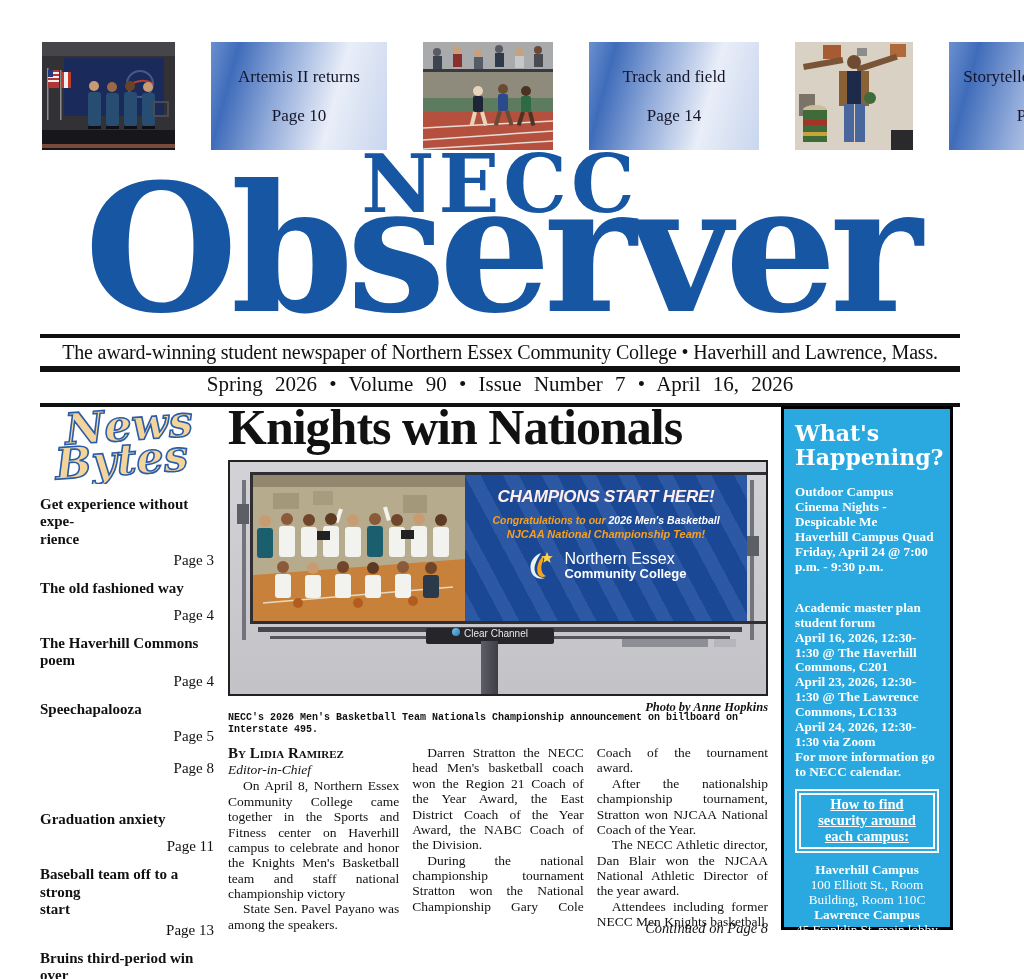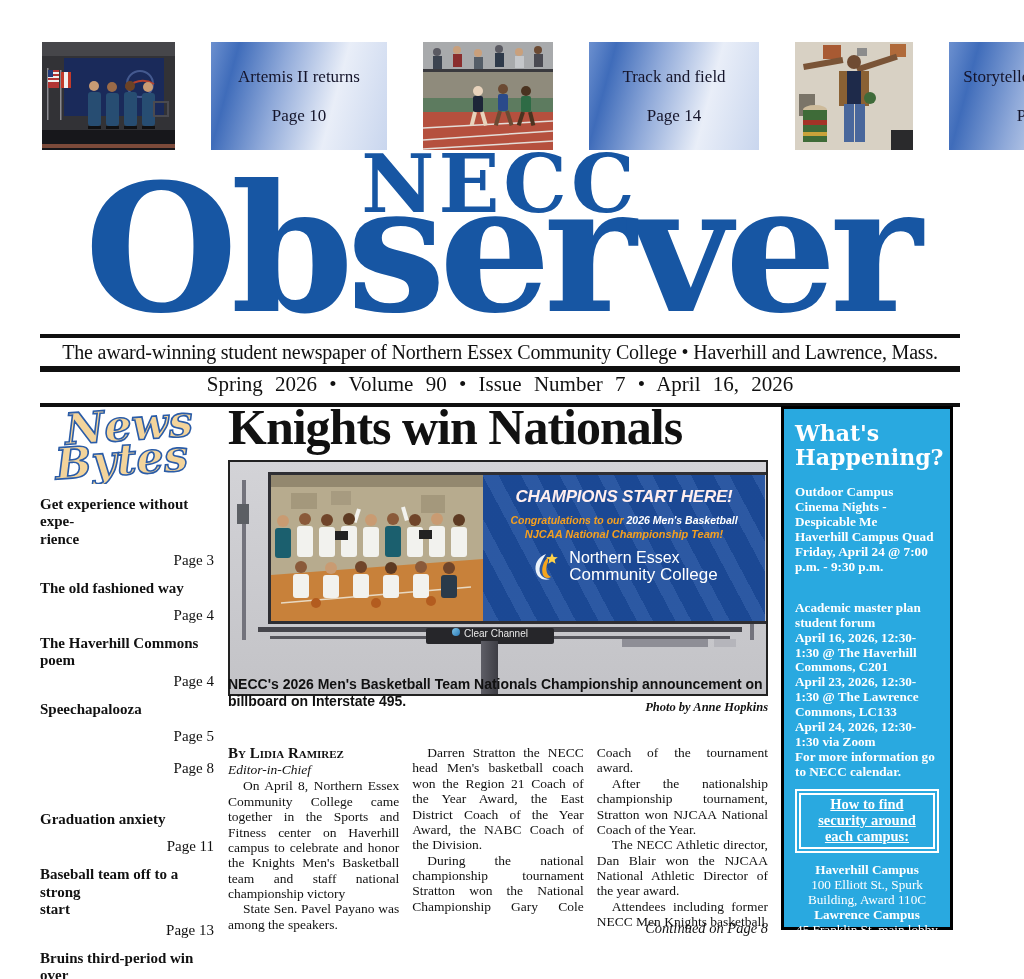--- a/index.html
+++ b/index.html
@@ -34,57 +34,57 @@
   .nb-item{display:flex;flex-direction:column;justify-content:space-between;
            min-height:44px;margin-bottom:11px;}
   .nb-title{font-weight:bold;font-size:15px;line-height:1.15;white-space:pre-line;}
   .nb-page{text-align:right;padding-right:8px;font-size:15px;margin-top:4px;}
 
   
   .headline{position:absolute;left:228px;top:402px;width:540px;font-weight:bold;
             font-size:50px;line-height:1;letter-spacing:-1px;}
   .figure{position:absolute;left:228px;top:460px;width:540px;height:236px;box-sizing:border-box;
           border:2px solid #222;background:linear-gradient(#d3d3d7,#c3c3c7);overflow:hidden;}
-  .board{position:absolute;left:38px;top:10px;width:592px;height:152px;box-sizing:border-box;
+  .board{position:absolute;left:20px;top:10px;width:592px;height:152px;box-sizing:border-box;
          border:3px solid #2e2e33;display:flex;}
   .board-photo{width:212px;height:100%;}
   .board-photo svg{display:block;width:100%;height:100%;}
   .board-panel{width:282px;height:100%;background:#1c4c9c;position:relative;overflow:hidden;
                font-family:"Liberation Sans",sans-serif;box-sizing:border-box;padding:8px 10px;}
   .board-panel::before{content:"";position:absolute;inset:0;
       background:repeating-linear-gradient(62deg,rgba(255,255,255,.07) 0 14px,rgba(0,0,0,.05) 14px 34px);}
   .bb-head{position:relative;text-align:center;margin-top:4px;font-style:italic;font-weight:900;
            font-size:17px;color:#ffeeee;letter-spacing:-.2px;}
   .bb-sub{position:relative;text-align:center;margin-top:7px;font-style:italic;font-weight:bold;font-size:10.5px;}
   .bb-orange{color:#f6a01f;} .bb-white{color:#fff;}
   .bb-sub2{position:relative;text-align:center;margin-top:2px;font-style:italic;font-weight:bold;
            font-size:11px;color:#f6a01f;}
   .bb-logo-row{position:relative;margin-top:10px;display:flex;justify-content:center;align-items:center;gap:7px;}
   .bb-logo-text{color:#fff;text-align:left;}
   .bb-logo-l1{font-size:16px;line-height:1;}
-  .bb-logo-l2{font-size:17px;line-height:1.1;}
+  .bb-logo-l2{font-size:13px;line-height:1.1;font-weight:bold;}
   .catwalk1{position:absolute;left:28px;top:165px;width:484px;height:5px;background:#46464c;}
   .catwalk2{position:absolute;left:40px;top:174px;width:460px;height:3px;background:#56565c;}
   .cc-strip{position:absolute;left:196px;top:166px;width:128px;height:16px;background:#26262a;
             border-radius:2px;color:#e8e8e8;font-family:"Liberation Sans",sans-serif;font-size:10px;
             display:flex;align-items:flex-start;justify-content:center;gap:4px;}
   .cc-dot{width:8px;height:8px;border-radius:50%;background:linear-gradient(135deg,#7fc4e8,#2a7ab8);display:inline-block;}
   .ad-label1{position:absolute;left:392px;top:177px;width:86px;height:8px;background:#8e8e96;}
   .ad-label2{position:absolute;left:484px;top:177px;width:22px;height:8px;background:#b5b5bb;}
   .pole-main{position:absolute;left:251px;top:179px;width:17px;height:57px;
              background:linear-gradient(90deg,#5e5e66,#3d3d44);}
   .pole-left{position:absolute;left:12px;top:18px;width:4px;height:160px;background:#73737c;}
   .pole-right{position:absolute;right:12px;top:18px;width:4px;height:160px;background:#73737c;}
   .ant-left{position:absolute;left:7px;top:42px;width:12px;height:20px;background:#5c5f64;}
   .ant-right{position:absolute;right:7px;top:74px;width:12px;height:20px;background:#5c5f64;}
 
   .credit{position:absolute;left:228px;top:700px;width:540px;text-align:right;
           font-weight:bold;font-size:12.5px;font-style:italic;}
-  .caption{position:absolute;left:228px;top:676px;width:540px;
-           font-family:Liberation Sans, sans-serif;font-weight:bold;font-size:14px;line-height:1.2;}
+  .caption{position:absolute;left:228px;top:712px;width:540px;
+           font-family:Liberation Mono, monospace;font-weight:bold;font-size:10px;line-height:1.2;}
 
   .columns{position:absolute;left:228px;top:745px;width:540px;height:198px;
            column-count:3;column-gap:13px;column-fill:auto;
            font-size:13.5px;line-height:1.14;text-align:justify;}
   .byl1{font-weight:bold;font-variant:small-caps;font-size:15px;}
   .byl2{font-style:italic;margin-bottom:1px;}
   .columns p{margin:0;text-indent:15px;}
   .continued{position:absolute;left:228px;top:920px;width:540px;text-align:right;
              font-style:italic;font-size:14.5px;}
 
@@ -387,20 +387,20 @@
     <div class="wh-event second">Academic master plan student forum
 April 16, 2026, 12:30-1:30 @ The Haverhill Commons, C201
 April 23, 2026, 12:30-1:30 @ The Lawrence Commons, LC133
 April 24, 2026, 12:30-1:30 via Zoom
 For more information go to NECC calendar.</div>
     <div class="sec-box">
       <div class="sec-box-inner">How to find security around each campus:</div>
     </div>
     <div class="campus">
       <div class="b">Haverhill Campus</div>
-      <div>100 Elliott St., Spurk Building, Award 110C</div>
+      <div>100 Elliott St., Room Building, Room 110C</div>
       <div class="b">Lawrence Campus</div>
       <div>45 Franklin St. main lobby</div>
     </div>
     <div class="sec-note">Call 978.556.3333 from a cell phone. Extension 3333 from any campus phone on either campus.</div>
   </div>
 
 </div>
 
 </body></html>

